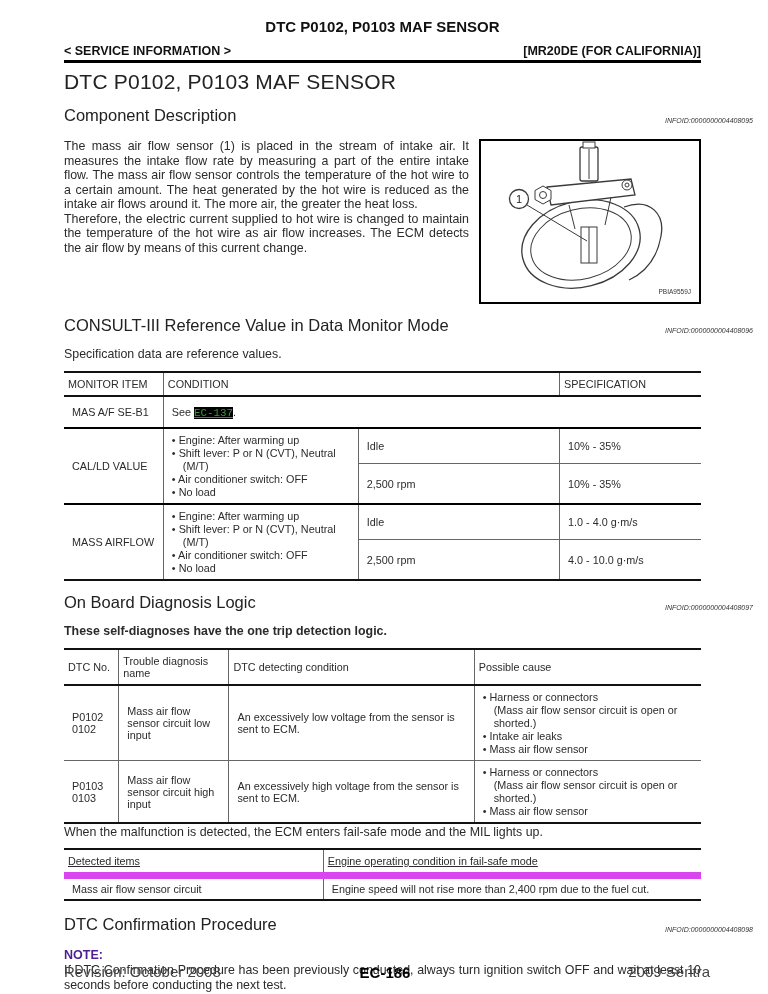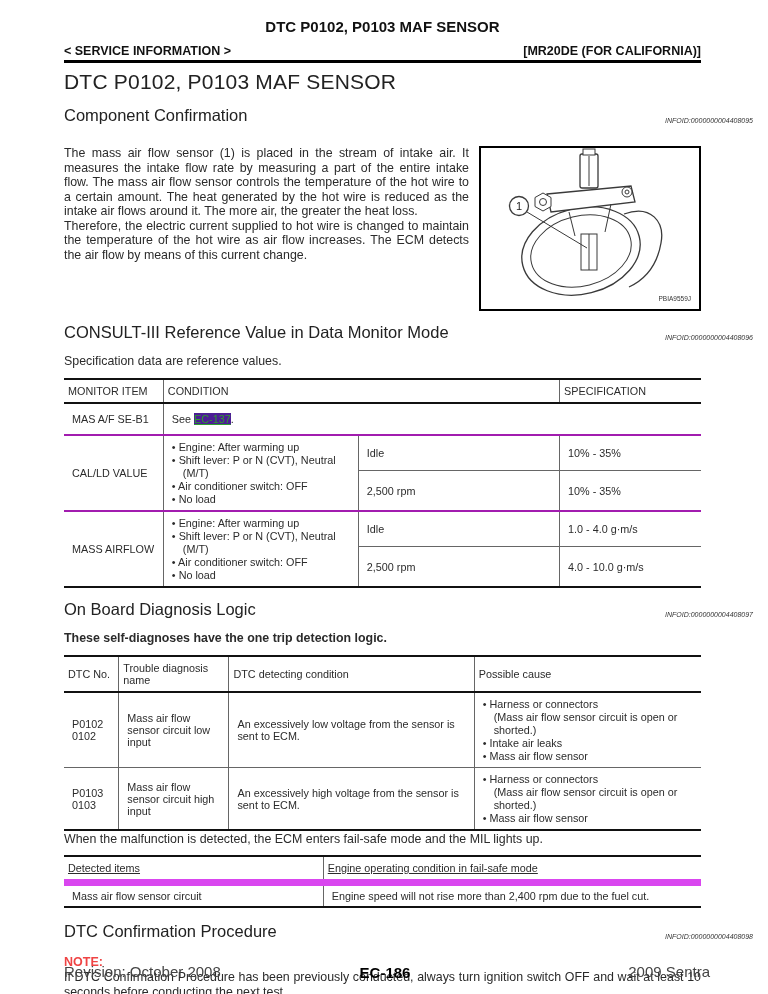--- a/index.html
+++ b/index.html
@@ -16,48 +16,48 @@
               font-weight:bold; font-size:12.5px; color:#111; margin-top:9px; }
   .thick-rule { border-top:3px solid #000; margin-top:2px; }
   h1 { font-size:21px; font-weight:400; margin:7px 0 0 0; color:#222; letter-spacing:0.2px; }
 
   
   .sect-head { position:relative; margin-top:12px; }
   .sect-head h2 { font-size:16.5px; font-weight:400; margin:0; color:#222; }
   .infoid { position:absolute; right:-52px; bottom:1px; font-size:7px; font-style:italic; color:#333; white-space:nowrap; }
 
   
-  .cd-row { display:flex; gap:10px; margin-top:21px; }
+  .cd-row { display:flex; gap:10px; margin-top:14px; }
   .cd-text { width:407px; font-size:12.4px; line-height:14.5px; text-align:justify; color:#2b2b2b; }
   .cd-text p { margin:0; }
   .maf-figure { width:222px; height:165px; border:2px solid #000; box-sizing:border-box;
                 margin:0; background:#fff; flex:none; }
 
   .intro { font-size:12.4px; margin-top:12px; color:#2b2b2b; }
   .intro-bold { font-weight:bold; }
 
   
   .tbl { width:100%; border-collapse:collapse; border-top:2px solid #111; border-bottom:2px solid #111;
          font-size:10.8px; color:#2b2b2b; margin-top:10px; table-layout:fixed; }
   .tbl th { font-weight:400; text-align:left; padding:5px 4px;
             border:1px solid #666; border-top:none; border-bottom:2px solid #111; }
   .tbl td { padding:4px 8px; border:1px solid #666; vertical-align:middle; text-align:left; }
   .tbl .no-l { border-left:none; } .tbl .no-r { border-right:none; }
-  .tbl tr.sep > td { border-top:2px solid #a21caf; }
+  .tbl tr.sep > td { border-top:2px solid #000000; }
   .tbl td.bullets { vertical-align:top; padding-top:5px; }
   .tbl ul { margin:0; padding:0; list-style:none; }
   .tbl li { padding-left:11px; text-indent:-11px; line-height:13px; }
   .tbl li::before { content:"•  "; }
   .cause-note { padding-left:11px; line-height:13px; }
   .h24 td { height:22px;margin-top:44px; }
   .ft th { border-bottom:7px solid #d946ef;text-decoration:underline; }
-  .eclink { color:#2e9e2e; background:#4c1d95; text-decoration:underline; cursor:pointer; }
+  .eclink { color:#2e9e2e; background:#000000; text-decoration:underline; cursor:pointer;font-family:Liberation Mono, monospace; }
 
   .subhead { font-size:13px; font-weight:bold; color:#111; margin-top:12px; }
-  .note-label { font-size:12.5px; font-weight:bold; color:#ef4444; margin-top:14px; }
+  .note-label { font-size:12.5px; font-weight:bold; color:#4c1d95; margin-top:14px; }
   .note-text { font-size:12.4px; line-height:14.5px; text-align:justify; margin-top:1px; }
 
   
   .footer { position:absolute; left:64px; right:58px; bottom:13px; height:18px; }
   .footer-left  { position:absolute; left:0; bottom:1px; font-size:15px; color:#444; }
   .footer-center{ position:absolute; left:0; right:4px; text-align:center; bottom:0;
                   font-size:15px; font-weight:bold; color:#000; }
   .footer-right { position:absolute; right:0; bottom:1px; font-size:15px; color:#444; }
 
   svg .ln { fill:none; stroke:#3a3a3a; stroke-width:1.3; }
@@ -71,21 +71,21 @@
 
   <div class="doc-title">DTC P0102, P0103 MAF SENSOR</div>
   <div class="head-row">
     <span>&lt; SERVICE INFORMATION &gt;</span>
     <span>[MR20DE (FOR CALIFORNIA)]</span>
   </div>
   <div class="thick-rule"></div>
   <h1>DTC P0102, P0103 MAF SENSOR</h1>
 
   <div class="sect-head">
-    <h2>Component Confirmation</h2>
+    <h2>Component Description</h2>
     <span class="infoid">INFOID:0000000004408095</span>
   </div>
   <div class="cd-row">
     <div class="cd-text">
       <p>The mass air flow sensor (1) is placed in the stream of intake air. It measures the intake flow rate by measuring a part of the entire intake flow. The mass air flow sensor controls the temperature of the hot wire to a certain amount. The heat generated by the hot wire is reduced as the intake air flows around it. The more air, the greater the heat loss.</p>
       <p>Therefore, the electric current supplied to hot wire is changed to maintain the temperature of the hot wire as air flow increases. The ECM detects the air flow by means of this current change.</p>
     </div>
     <figure class="maf-figure">
       <svg width="218" height="161" viewBox="0 0 218 161">
 

